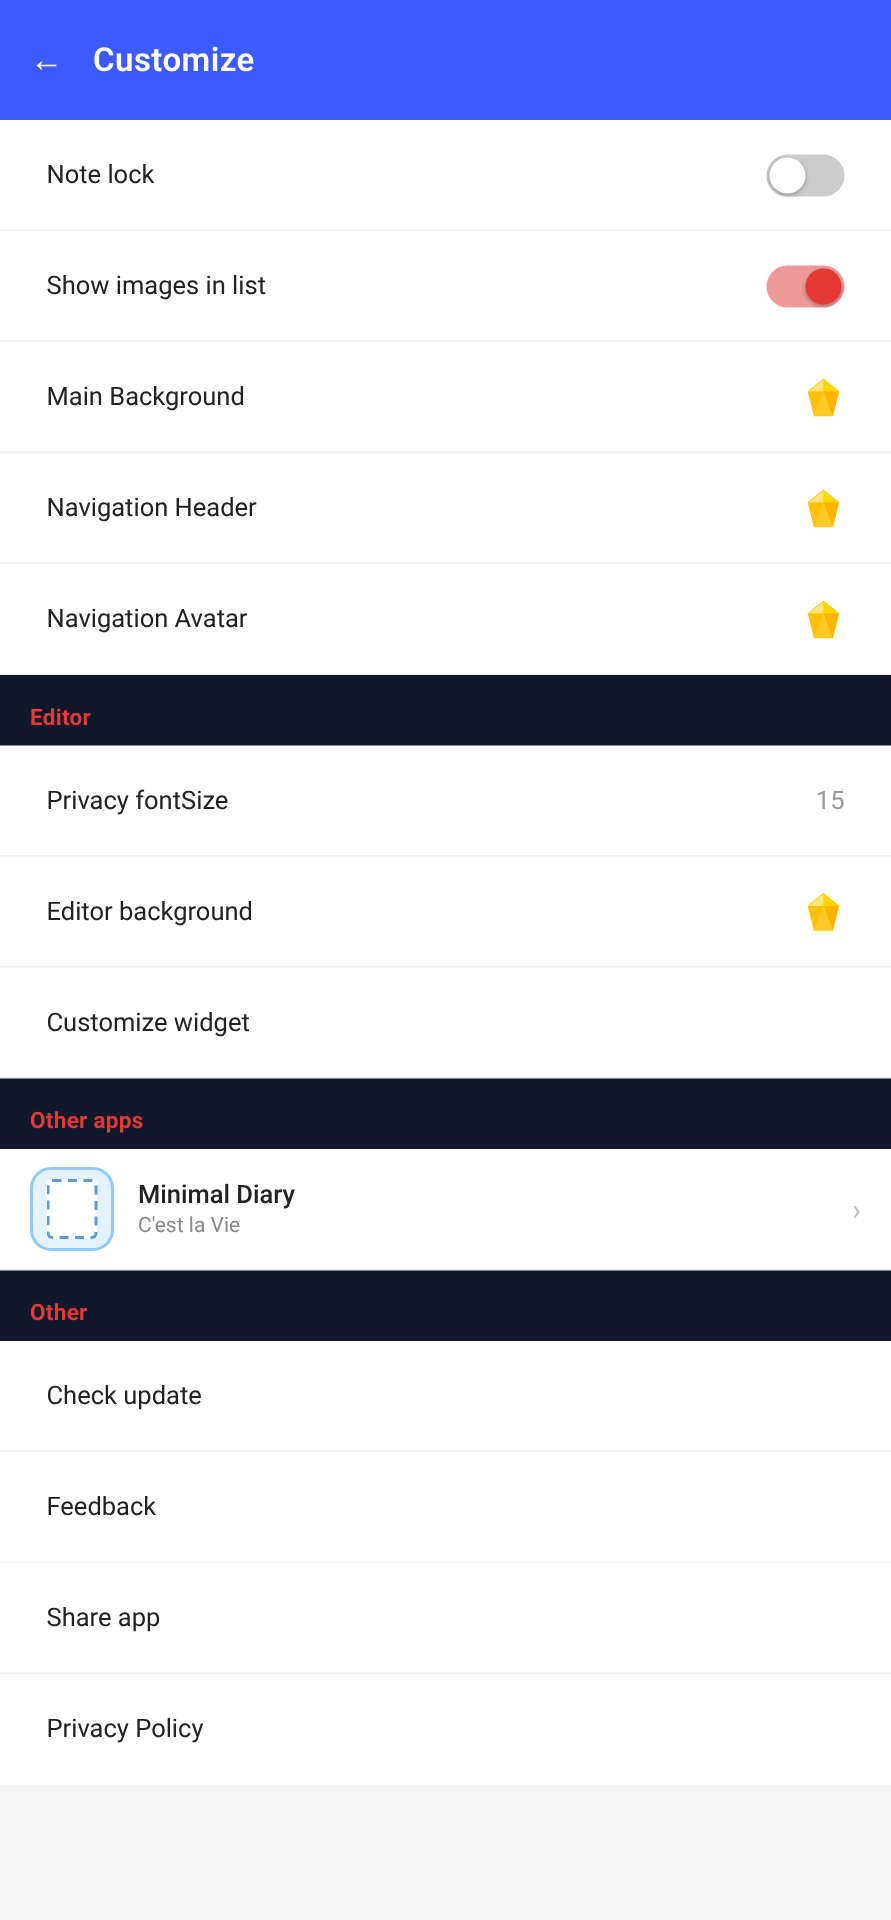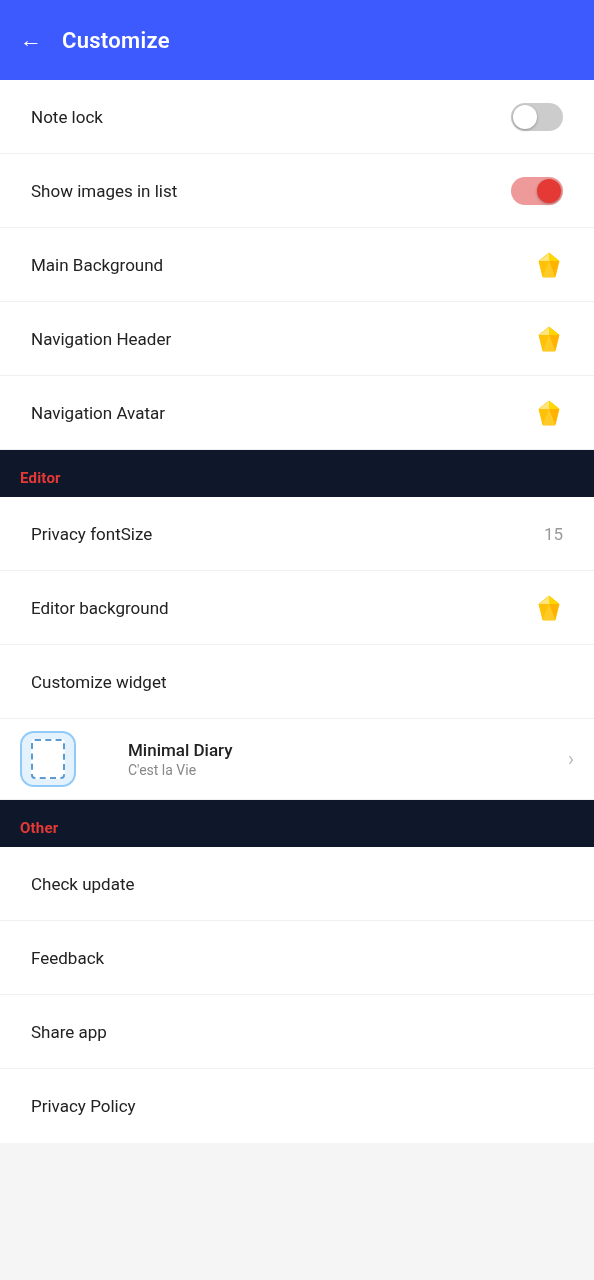--- a/index.html
+++ b/index.html
@@ -151,21 +151,20 @@
     .app-icon-inner {
       width: 34px;
       height: 40px;
       border: 2.5px dashed #5c9bd1;
       border-radius: 4px;
       background: white;
     }
 
     .app-info {
       flex: 1;
-      margin-left: 36px;
     }
 
     .app-name {
       font-size: 17px;
       color: #222222;
       font-weight: 500;
     }
 
     .app-subtitle {
       font-size: 14px;
@@ -252,20 +251,23 @@
       <polygon points="4,10 14,10 8,26" fill="#FFC107" stroke="none"></polygon>
       <polygon points="24,10 20,26 14,10" fill="#FFB300" stroke="none"></polygon>
       <polygon points="14,10 8,26 20,26" fill="#FFCA28" stroke="none"></polygon>
     </svg>
   </div>
 
   <div class="setting-item">
     <span class="setting-label">Customize widget</span>
   </div>
 
+  <div class="section-header">
+    <span class="section-header-text">Other apps</span>
+  </div>
 
   <div class="app-item">
     <div class="app-icon">
       <div class="app-icon-inner"></div>
     </div>
     <div class="app-info">
       <div class="app-name">Minimal Diary</div>
       <div class="app-subtitle">C'est la Vie</div>
     </div>
     <span class="chevron-right">›</span>

